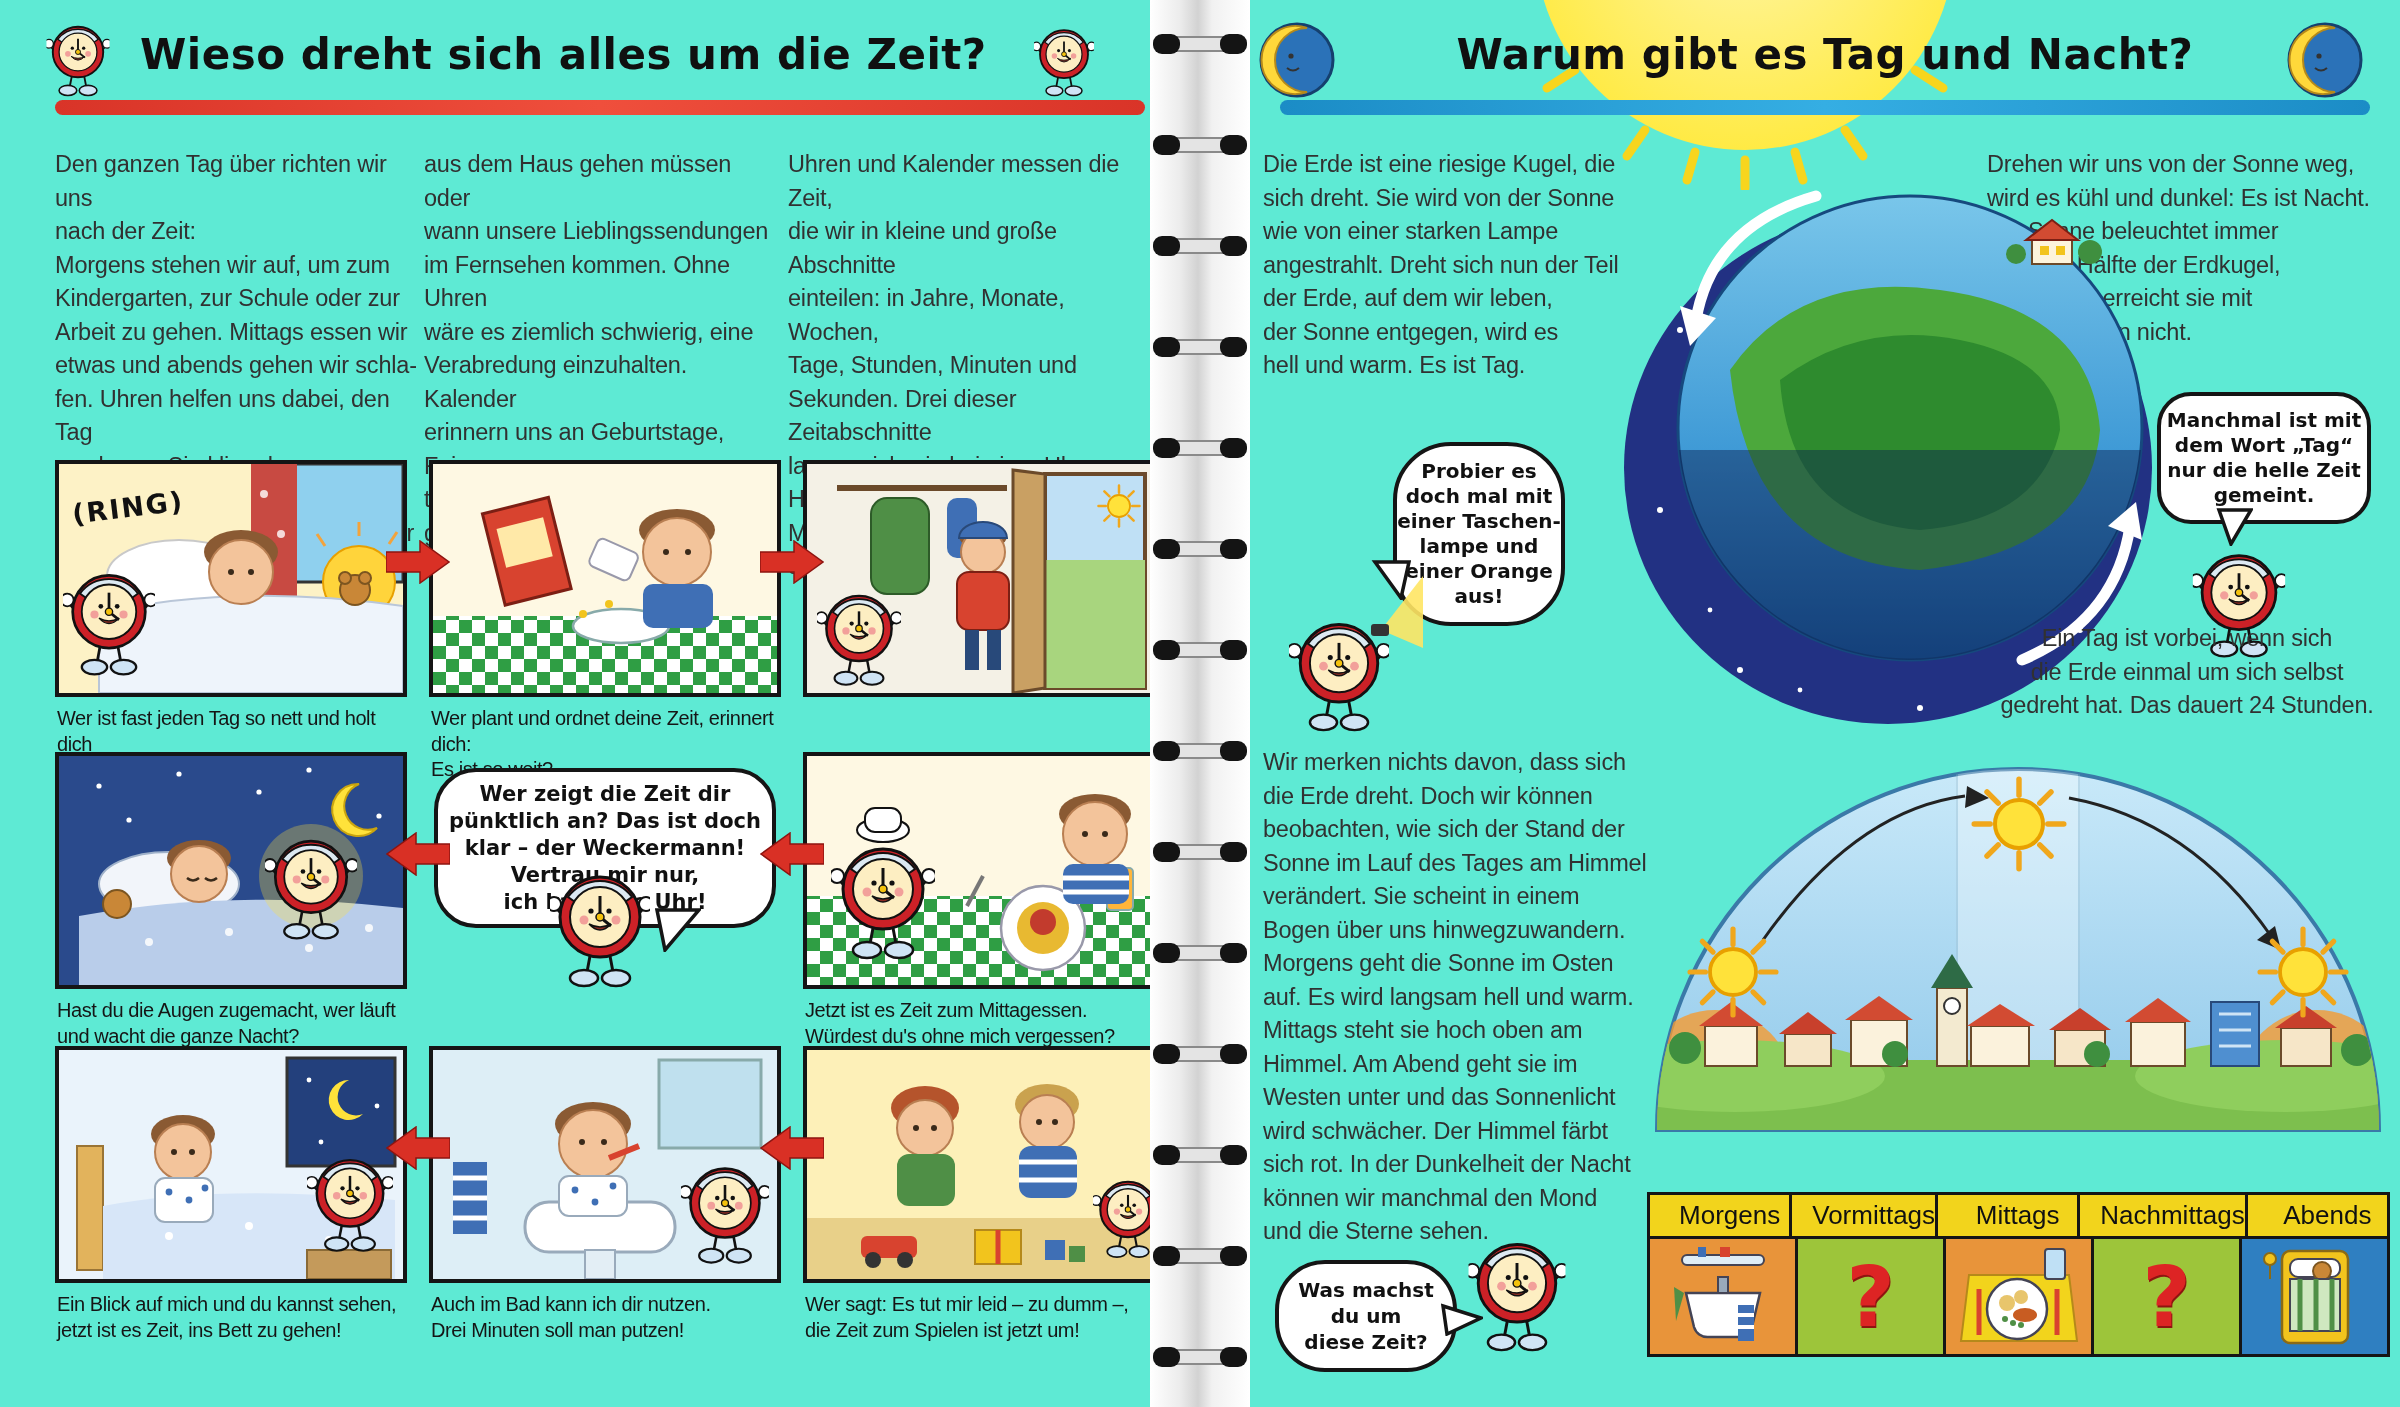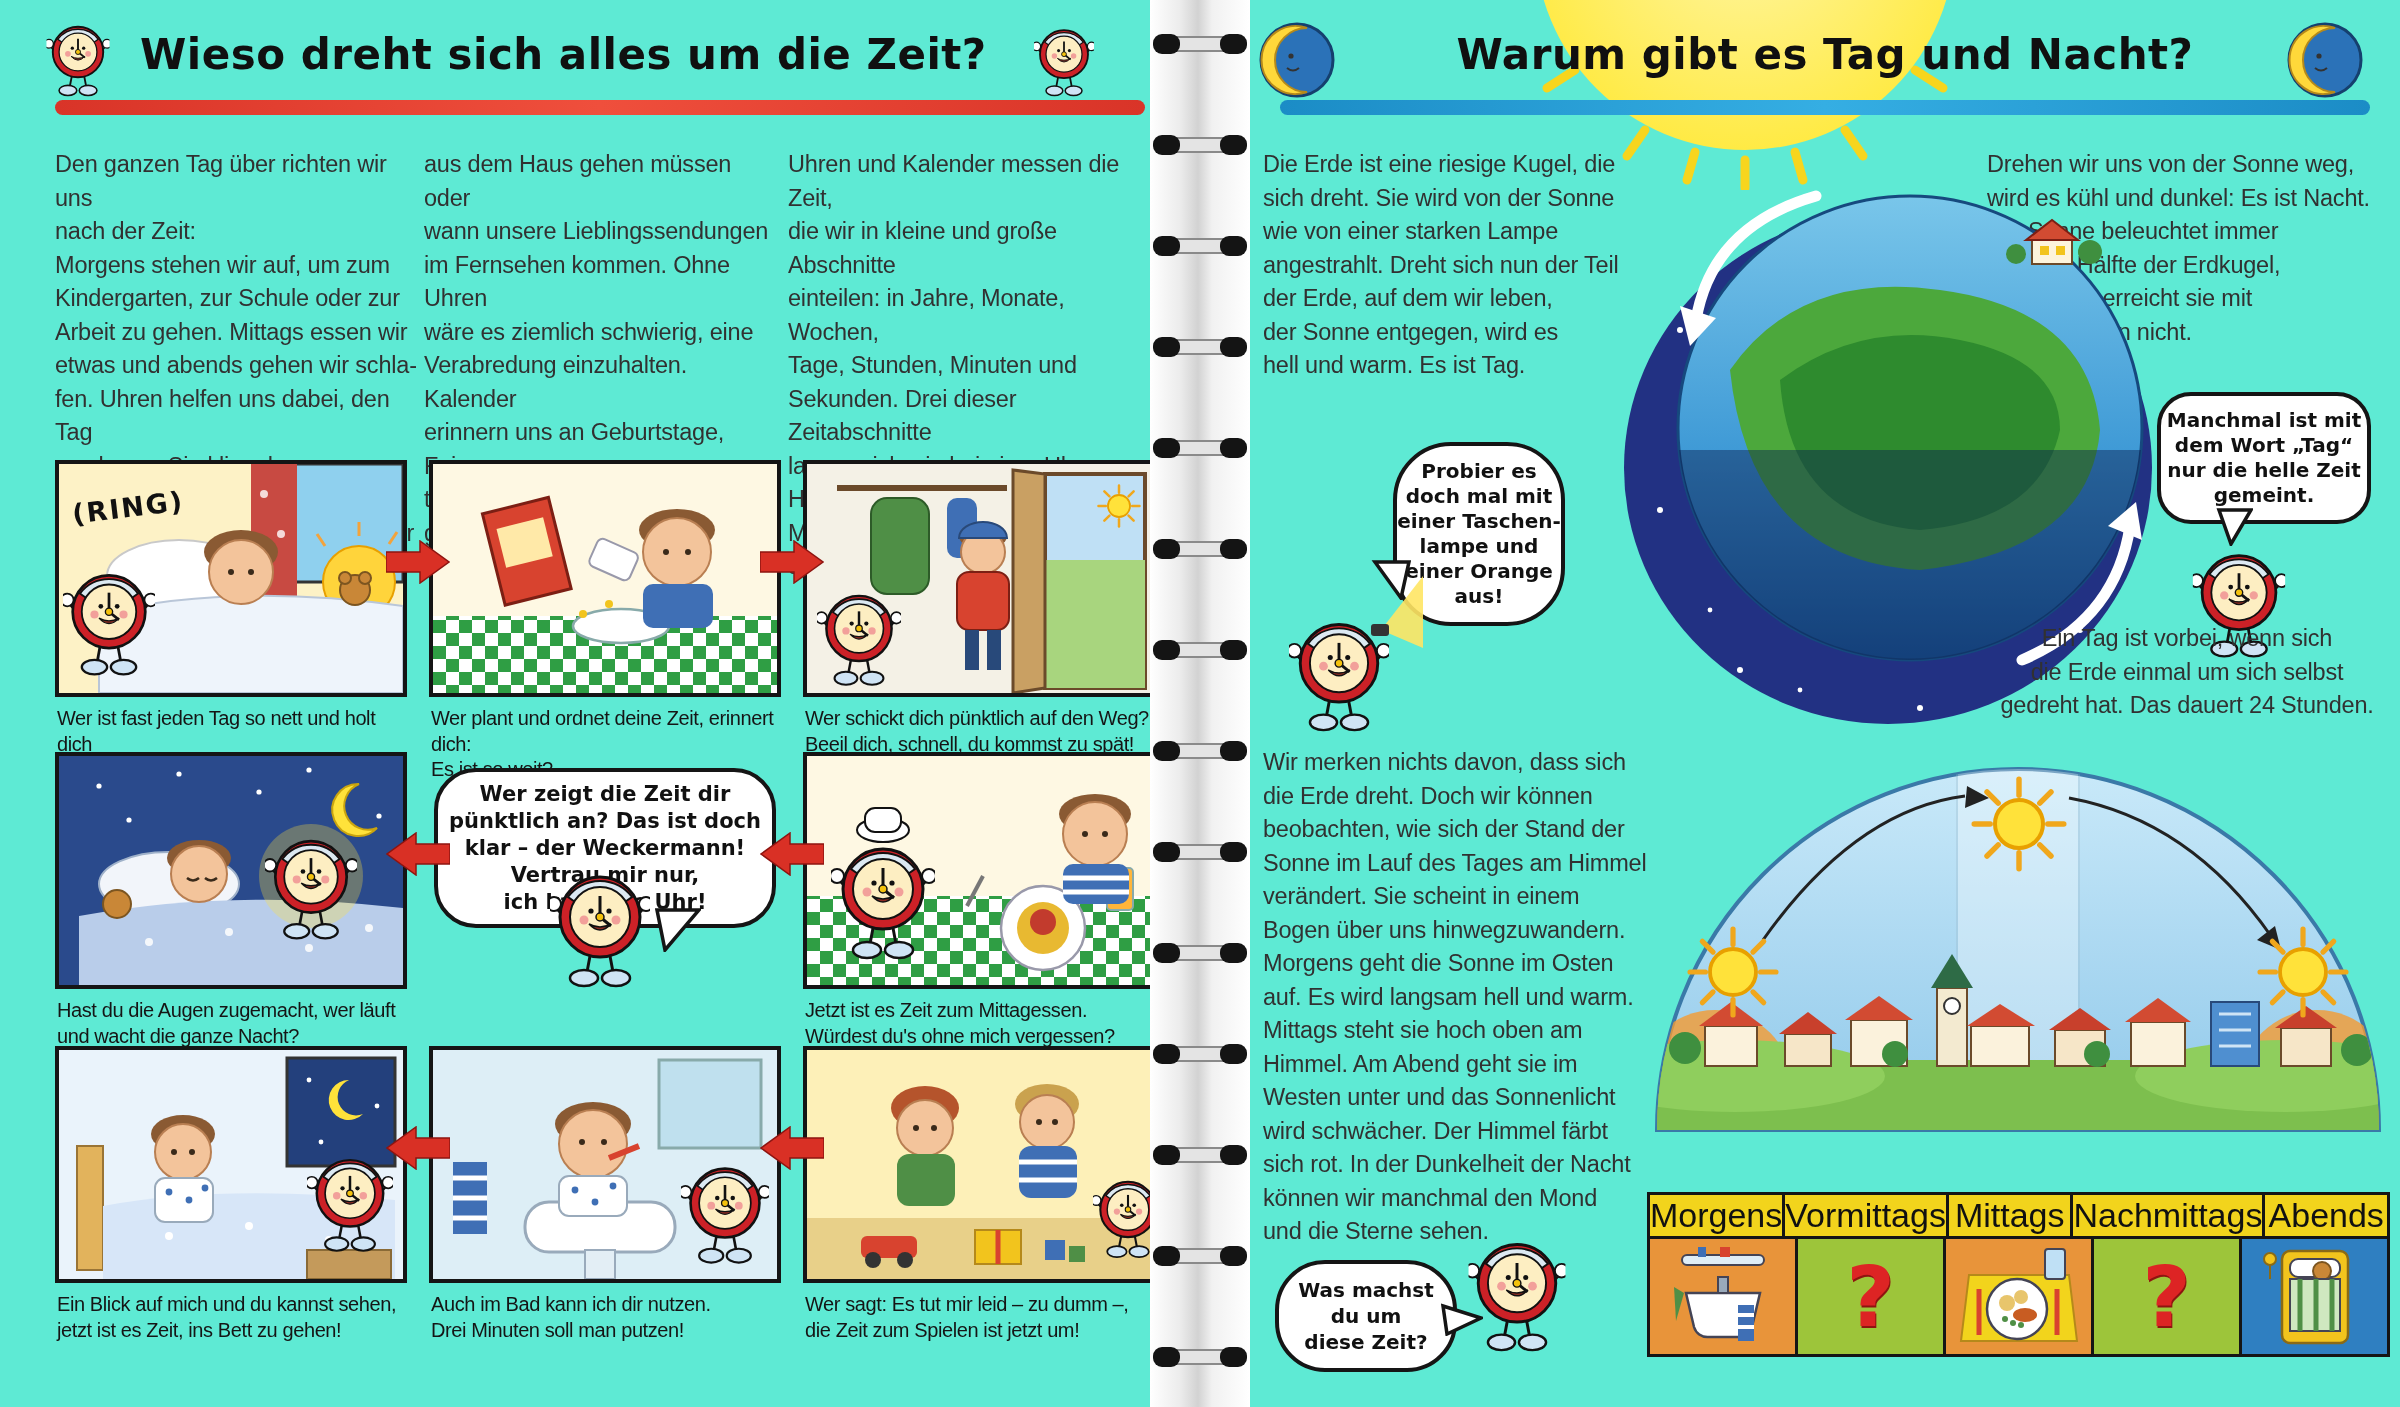--- a/index.html
+++ b/index.html
@@ -18,21 +18,21 @@
   .caption{font-size:20px;line-height:25.5px;color:#151515;white-space:pre-line;letter-spacing:-.4px;}
   .panel{position:absolute;width:352px;height:237px;border:4px solid #151515;background:#fff;
          overflow:hidden;box-sizing:border-box;}
   .bubble{background:#fff;border:4px solid #151515;border-radius:42px;text-align:center;
           font-family:"DejaVu Sans",sans-serif;font-weight:700;white-space:pre-line;
           display:flex;align-items:center;justify-content:center;color:#111;box-sizing:border-box;margin-top:12px;}
   .ringfx{font-family:"DejaVu Sans",sans-serif;font-weight:700;font-size:27px;color:#111;
           transform:rotate(-7deg);letter-spacing:2px;}
   .labelstrip{display:flex;box-sizing:border-box;border:3px solid #151515;}
   .labelcell{flex:1;background:#f2d41c;border-left:3px solid #151515;display:flex;
-             align-items:center;justify-content:center;font-size:34px;color:#111;}
+             align-items:center;justify-content:center;font-size:26px;color:#111;padding-left:20px;}
   .labelcell:first-child{border-left:none;}
   .iconstrip{display:flex;box-sizing:border-box;border:3px solid #151515;border-top:none;}
   .iconcell{flex:1;border-left:3px solid #151515;display:flex;align-items:center;
             justify-content:center;overflow:hidden;}
   .iconcell:first-child{border-left:none;}
   .qmark{font-family:"DejaVu Sans",sans-serif;font-weight:700;font-size:84px;color:#dd2424;
          text-shadow:1px 2px 0 #8e1410;}
   svg{display:block;}
 </style>
 </head>
@@ -207,22 +207,20 @@
         <rect x="158" y="166" width="14" height="40" fill="#28497a"></rect>
           <rect x="180" y="166" width="14" height="40" fill="#28497a"></rect>
         <use href="#clockman" x="10" y="118" width="84" height="106"></use>
       </svg>
     </div>
 
     <div class="abs caption" style="left:57px;top:706px;width:352px">Wer ist fast jeden Tag so nett und holt dich
 morgens aus dem Bett?</div>
     <div class="abs caption" style="left:431px;top:706px;width:352px">Wer plant und ordnet deine Zeit, erinnert dich:
 Es ist so weit?</div>
-    <div class="abs caption" style="left:805px;top:706px;width:352px">Wer schickt dich pünktlich auf den Weg?
-Beeil dich, schnell, du kommst zu spät!</div>
 
     <svg class="abs" style="left:386px;top:540px" width="64" height="44">
       <polygon points="0,12 34,12 34,1 63,22 34,43 34,32 0,32" fill="#d93025" stroke="#8e1410" stroke-width="1.5"></polygon>
       </svg>
     <svg class="abs" style="left:760px;top:540px" width="64" height="44">
       <polygon points="0,12 34,12 34,1 63,22 34,43 34,32 0,32" fill="#d93025" stroke="#8e1410" stroke-width="1.5"></polygon>
       </svg>
 
     <div class="panel" style="left:55px;top:752px">
       <svg width="344" height="229" viewBox="0 0 344 229">

